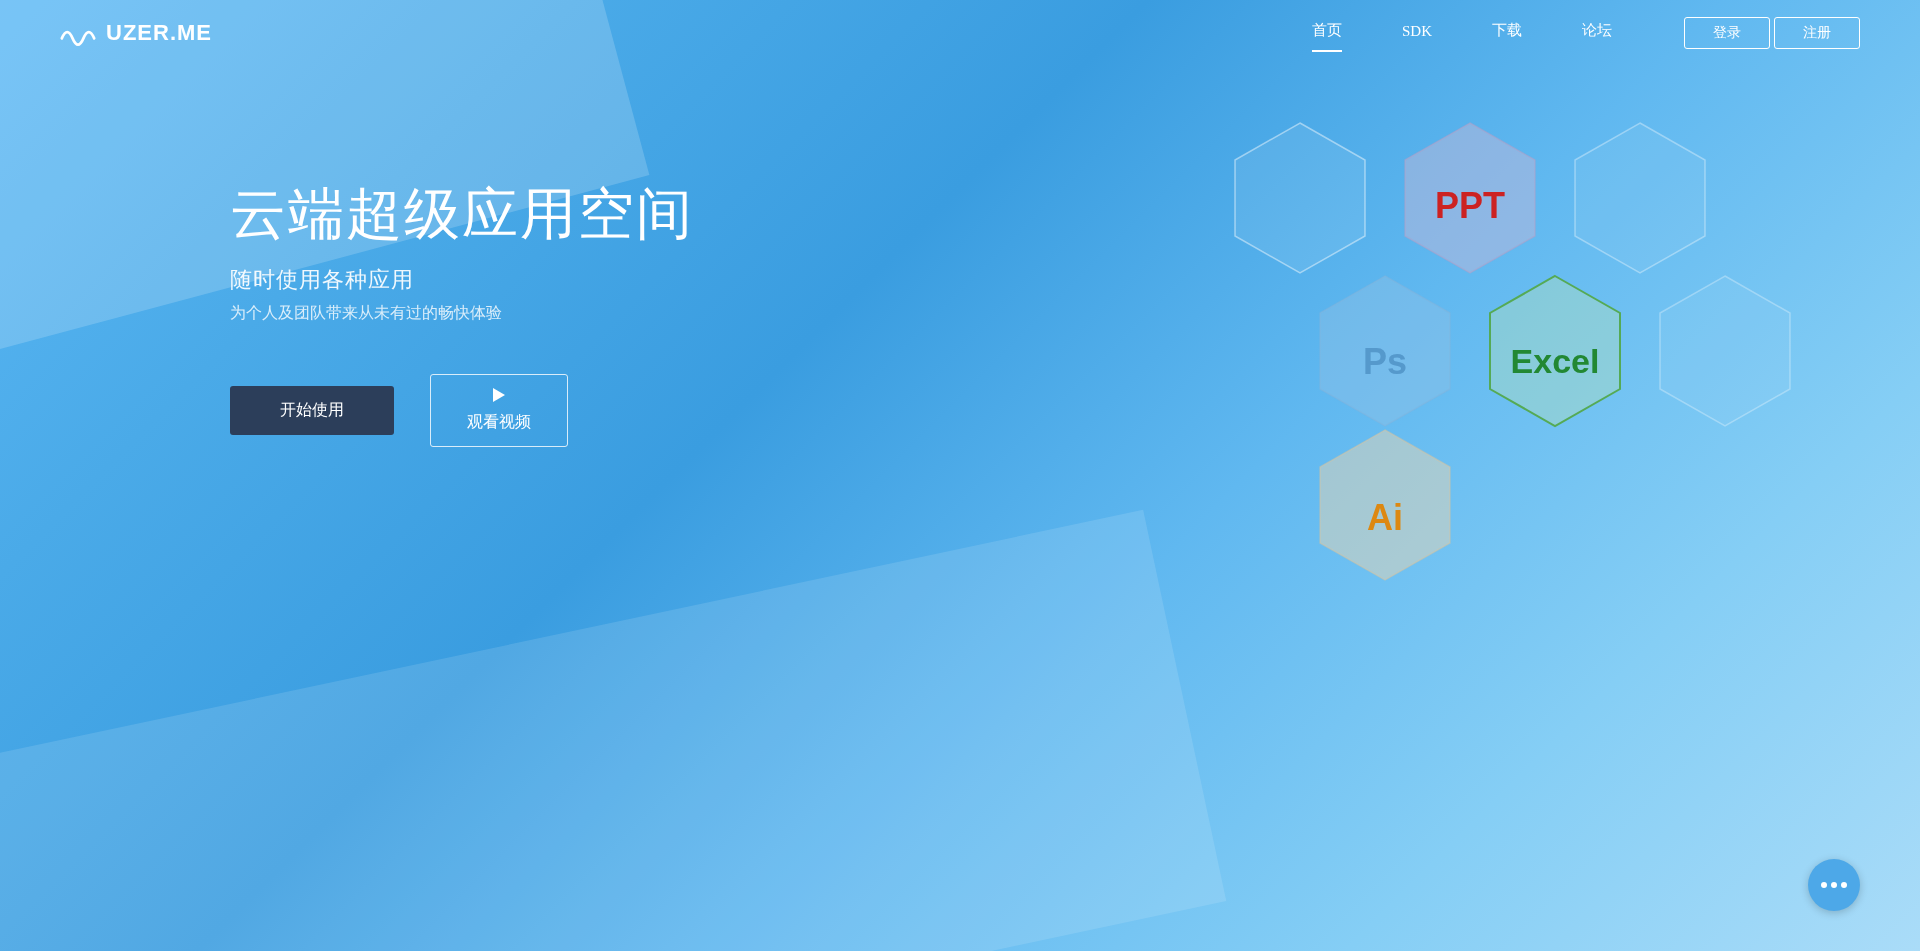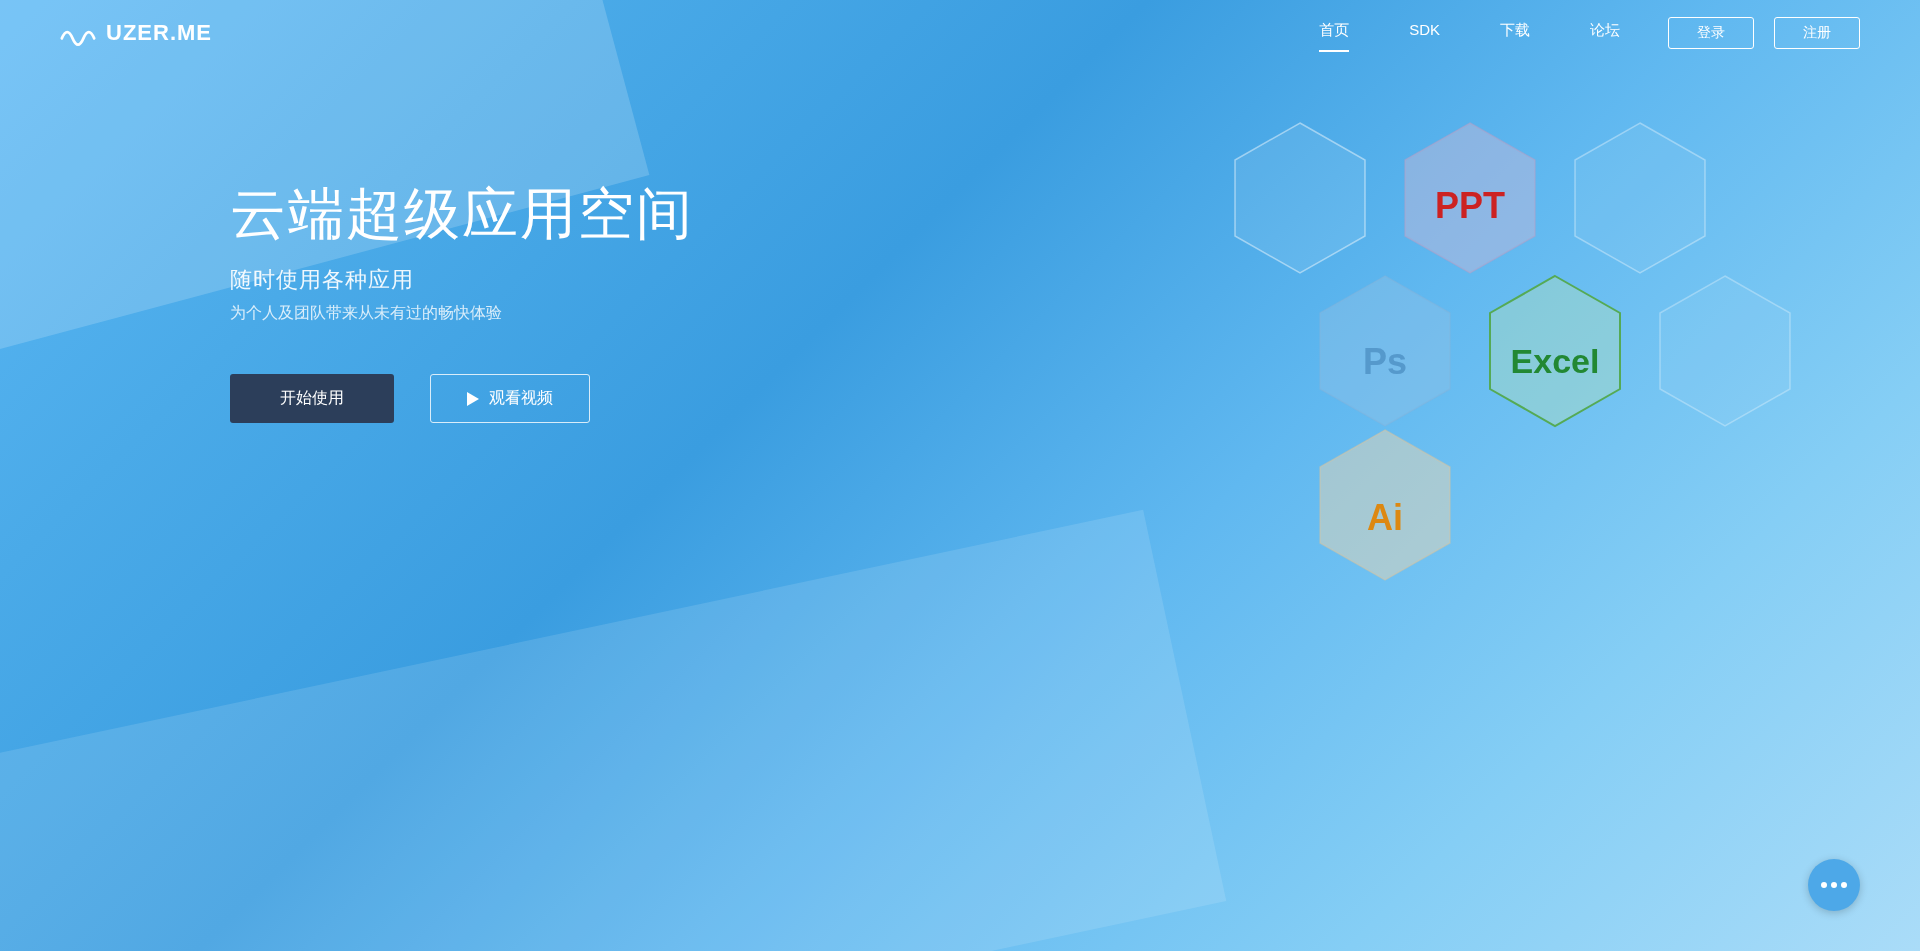--- a/index.html
+++ b/index.html
@@ -71,24 +71,25 @@
     .logo-text {
       font-size: 22px;
       font-weight: 600;
       color: white;
       letter-spacing: 1px;
       text-align: center;
     }
 
     .nav-links {
       display: flex;
-      align-items: flex-start;
+      align-items: flex-end;
       gap: 60px;
       margin-left: auto;
-      margin-right: 48px;
+      margin-right: 72px;
+      font-family: Liberation Serif, serif;
     }
 
     .nav-link {
       color: white;
       font-size: 15px;
       cursor: pointer;
       text-decoration: none;
       position: relative;
       padding-bottom: 4px;
     }
@@ -99,21 +100,21 @@
       bottom: -8px;
       left: 50%;
       transform: translateX(-50%);
       width: 30px;
       height: 2px;
       background: white;
     }
 
     .nav-actions {
       display: flex;
-      gap: 20px;
+      gap: 4px;
     }
 
     .btn-login, .btn-register {
       padding: 6px 28px;
       border: 1.5px solid white;
       border-radius: 3px;
       color: white;
       background: transparent;
       font-size: 14px;
       cursor: pointer;
@@ -174,20 +175,21 @@
       background: transparent;
       color: white;
       border: 1.5px solid rgba(255,255,255,0.8);
       border-radius: 3px;
       font-size: 16px;
       cursor: pointer;
       font-family: inherit;
       display: flex;
       align-items: center;
       gap: 10px;
+      flex-direction: column;
     }
 
     .play-icon {
       width: 0;
       height: 0;
       border-top: 7px solid transparent;
       border-bottom: 7px solid transparent;
       border-left: 12px solid white;
       display: inline-block;
     }

